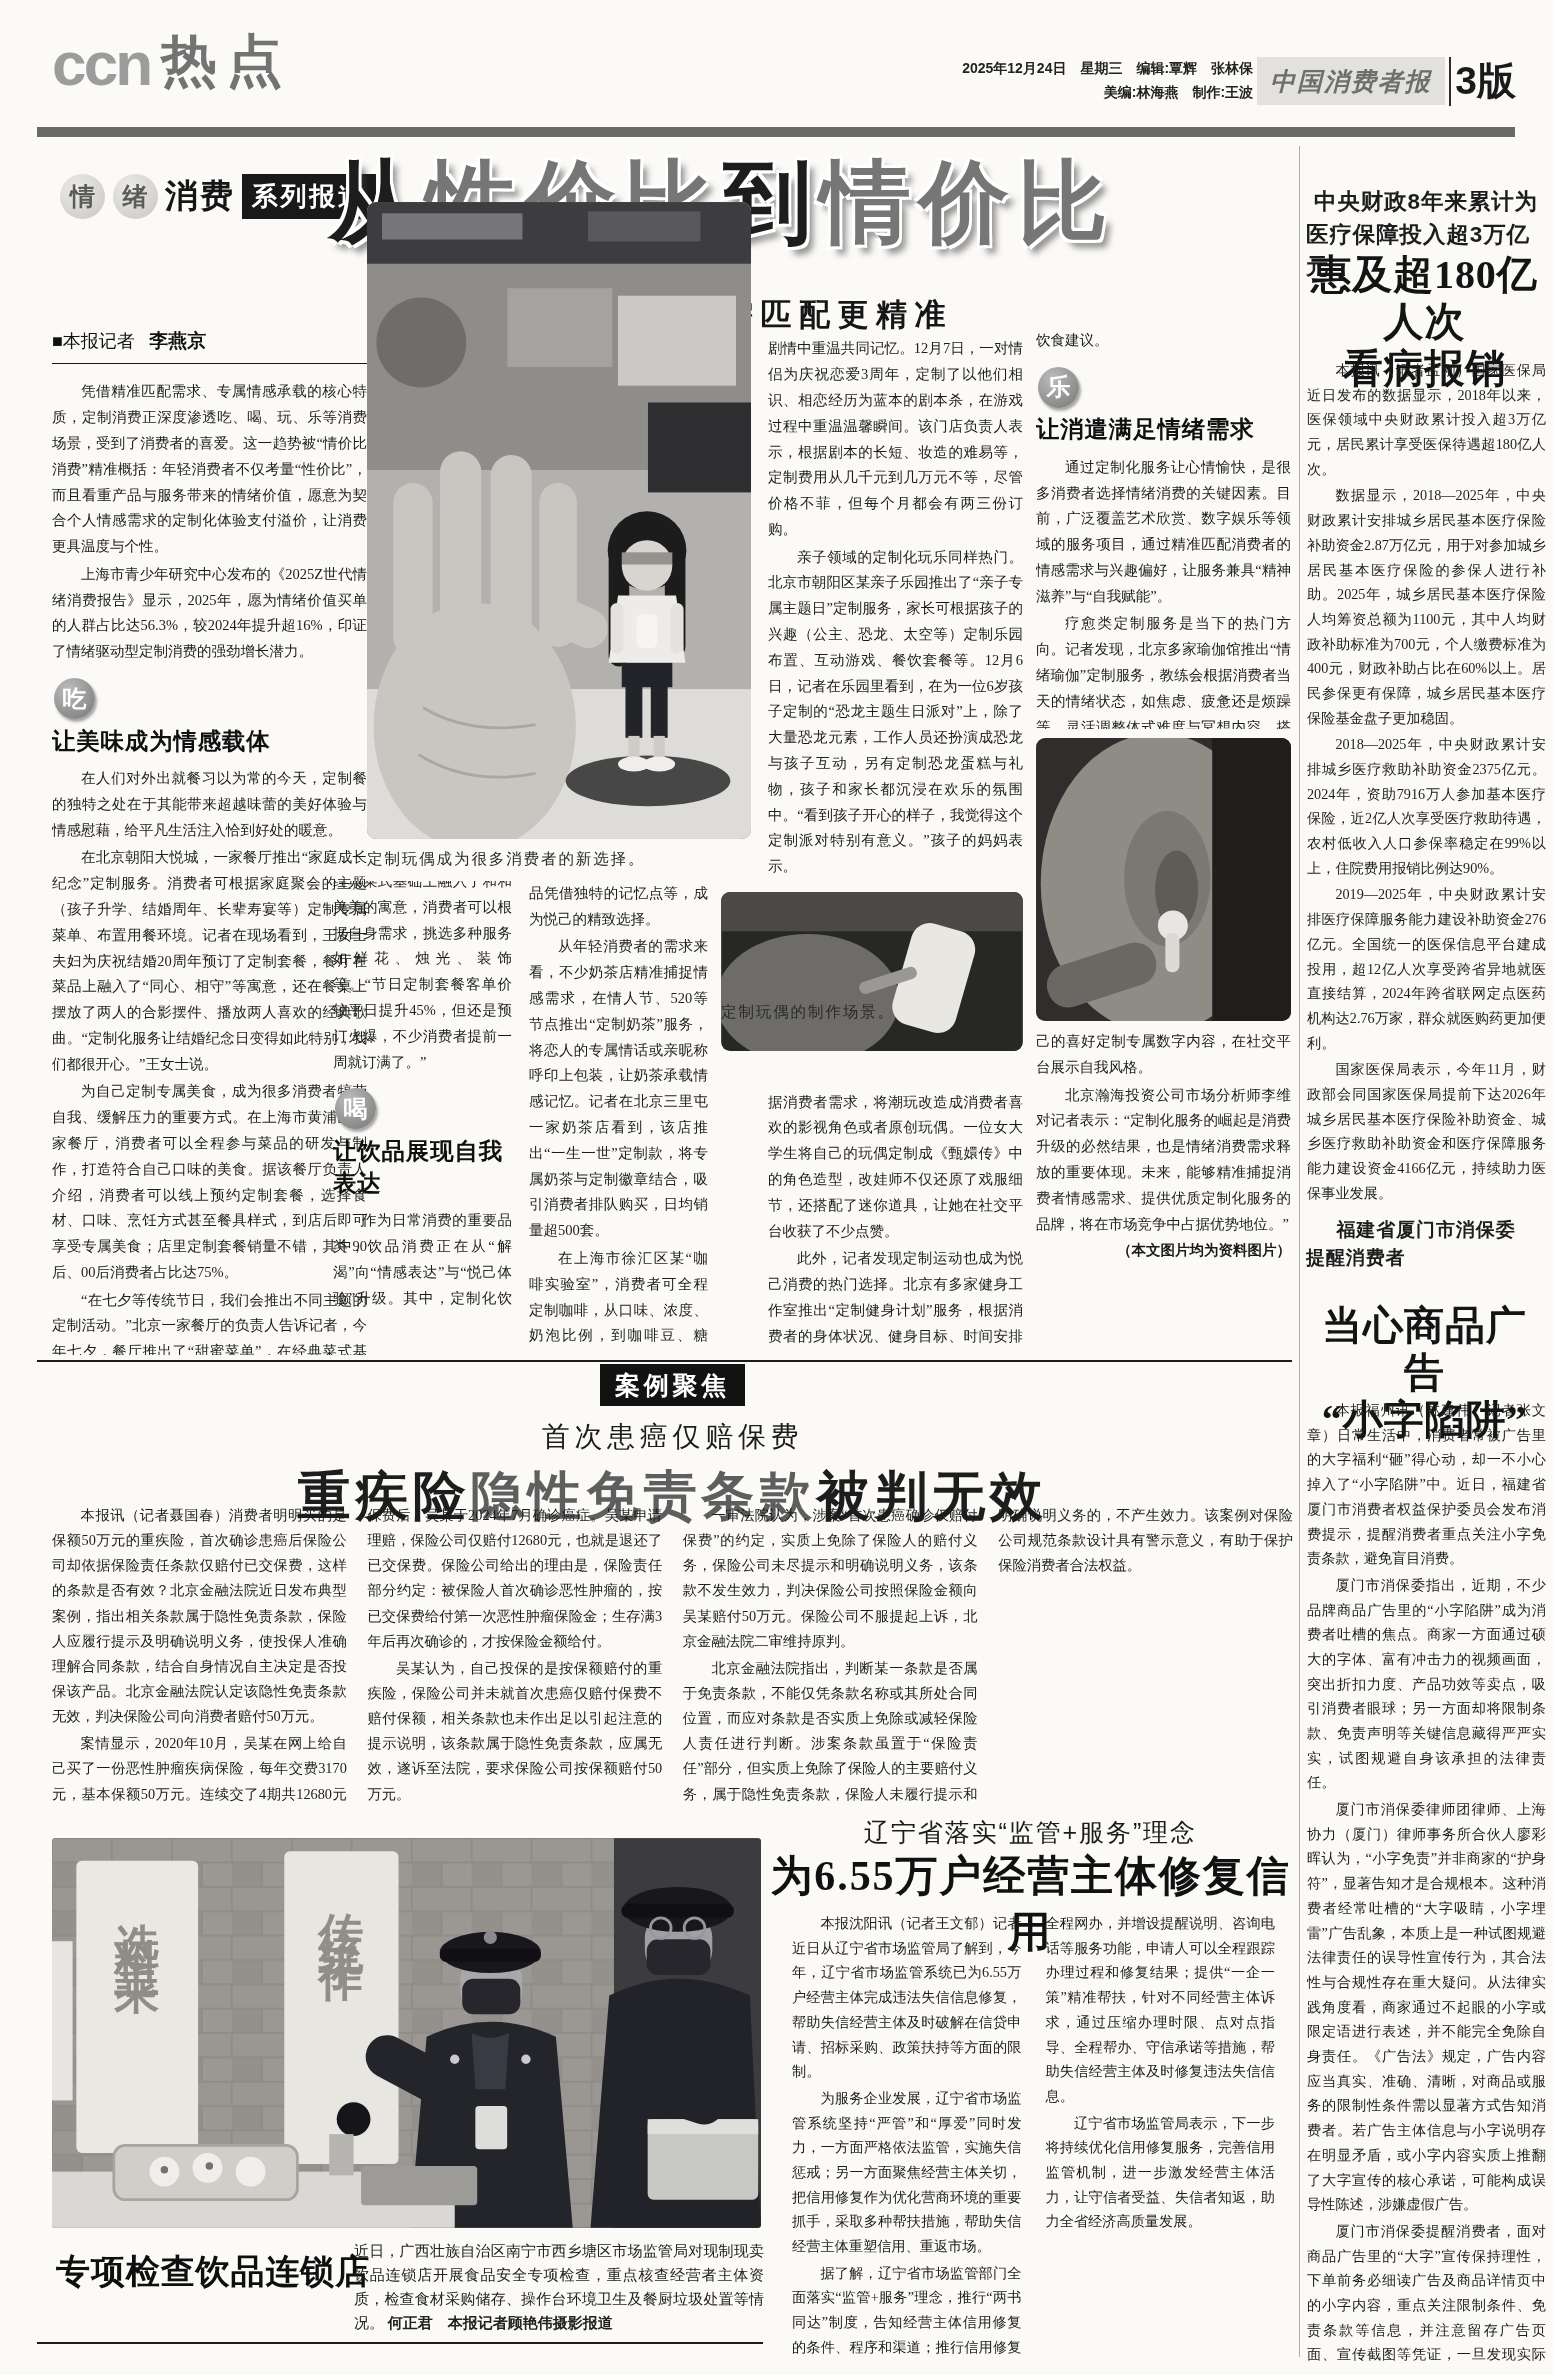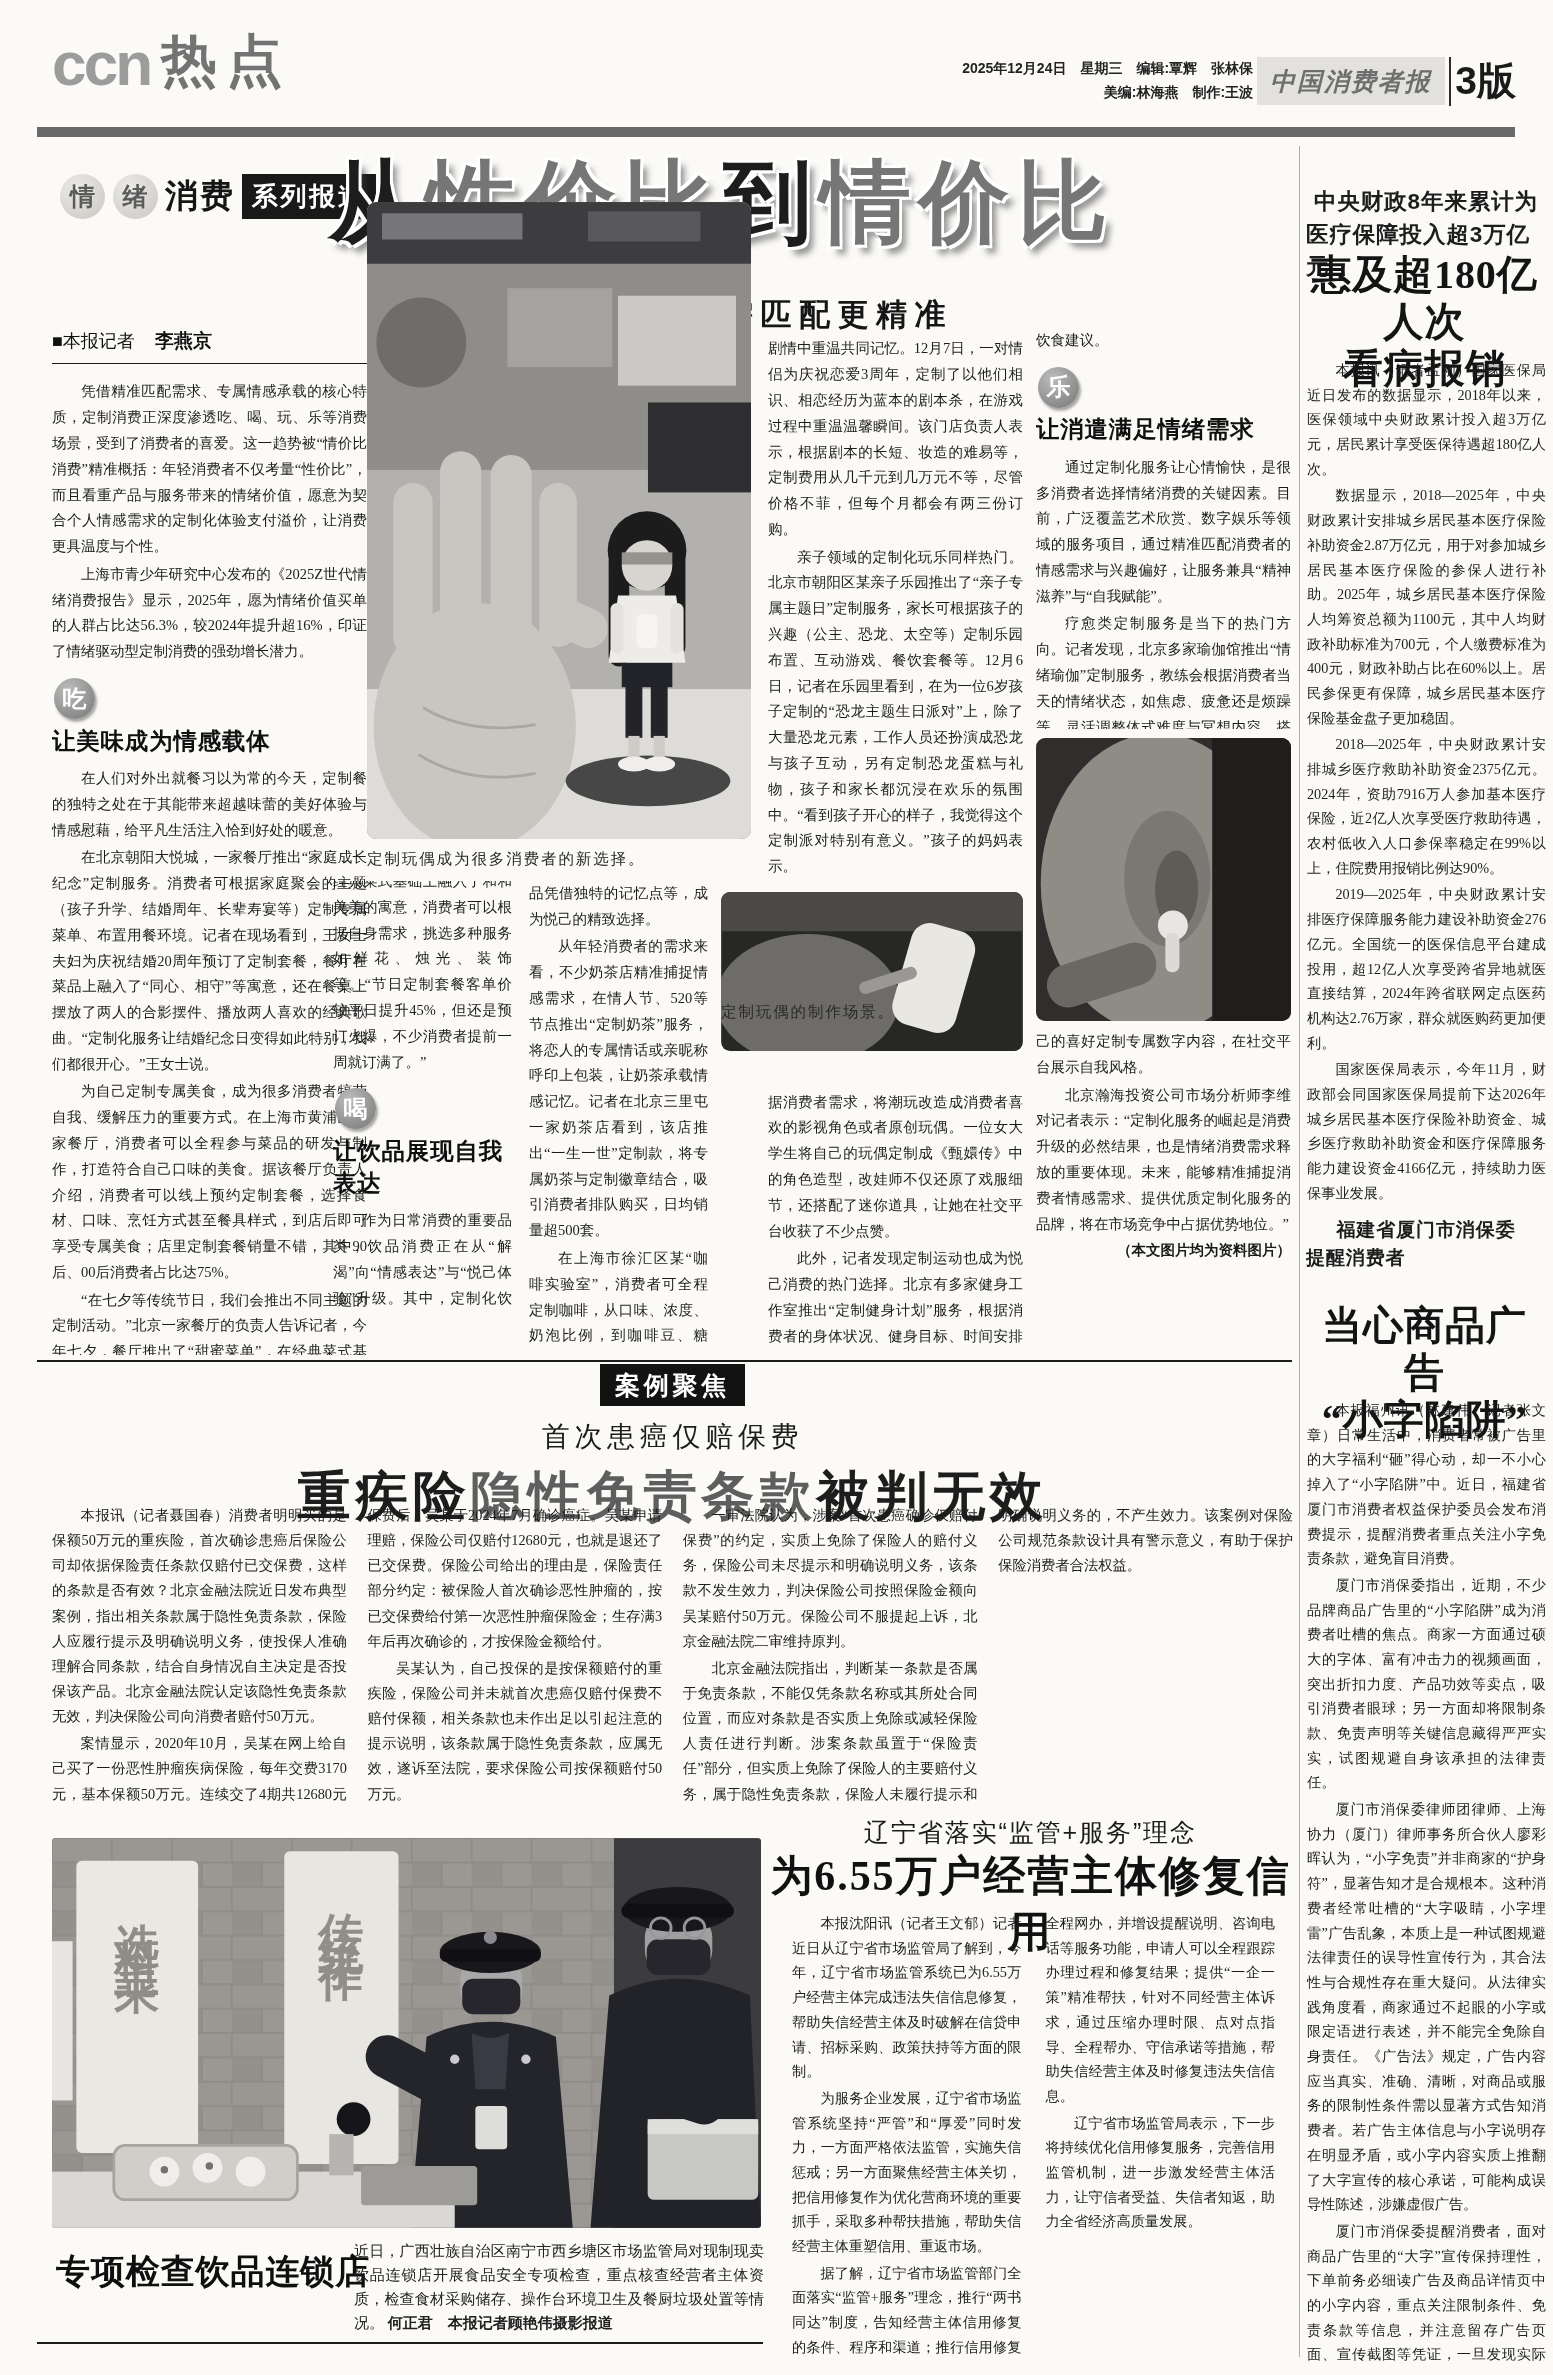--- a/index.html
+++ b/index.html
@@ -27,21 +27,21 @@
   .f-deck{position:absolute;left:141px;top:294px;width:1162px;text-align:center;font-size:31px;font-weight:800;letter-spacing:7.5px;color:#161616;}
   
   .col{position:absolute;overflow:hidden;}
   .colA{left:52px;top:328px;width:315px;height:1027px;}
   .colB{left:333px;top:881px;width:375px;height:473px;column-count:2;column-gap:17px;column-fill:auto;}
   .colC{left:768px;top:334px;width:255px;height:551px;}
   .colCl{left:768px;top:1092px;width:255px;height:260px;}
   .colD{left:1036px;top:330px;width:255px;height:399px;}
   .colDl{left:1036px;top:1031px;width:255px;height:324px;}
   .off80{margin-top:-75px;} .off58{margin-top:-54px;} .off140{margin-top:-131px;} .off250{margin-top:-234px;} .off150{margin-top:-141px;}
-  .byline{font-family:Liberation Mono, monospace;font-size:18px;border-bottom:1.9px solid #1a1a1a;
+  .byline{font-family:Liberation Sans, sans-serif;font-size:18px;border-bottom:1.9px solid #1a1a1a;
           padding-bottom:9.4px;margin-bottom:15px;color:#111;}
   .byline b{font-size:19px;margin-left:9.4px;}
   .bp,.fp{font-family:"Liberation Serif","DejaVu Serif",serif;font-size:14.5px;line-height:1.78;text-align:justify;
           text-indent:2em;margin:0 0 1.9px 0;color:#1c1c1c;}
   .sec-icon{width:41px;height:41px;border-radius:50%;background:radial-gradient(circle at 35% 28%,#bcbcbc,#767676);
             color:#fff;font-weight:900;font-size:24px;display:flex;align-items:center;justify-content:center;
             box-shadow:1.9px 2.8px 2.8px rgba(0,0,0,.35);margin:13px 0 5.6px 1.9px;break-inside:avoid;}
   .sec-title{font-size:23.4px;font-weight:900;color:#101010;margin:0 0 9.4px 0;letter-spacing:0.9px;break-inside:avoid;}
   .photo{position:absolute;overflow:hidden;border-radius:9.4px;background:#777;}
   .caption{position:absolute;font-family:"Liberation Serif","DejaVu Serif",serif;font-size:15.5px;color:#2a2a2a;letter-spacing:1.9px;}

